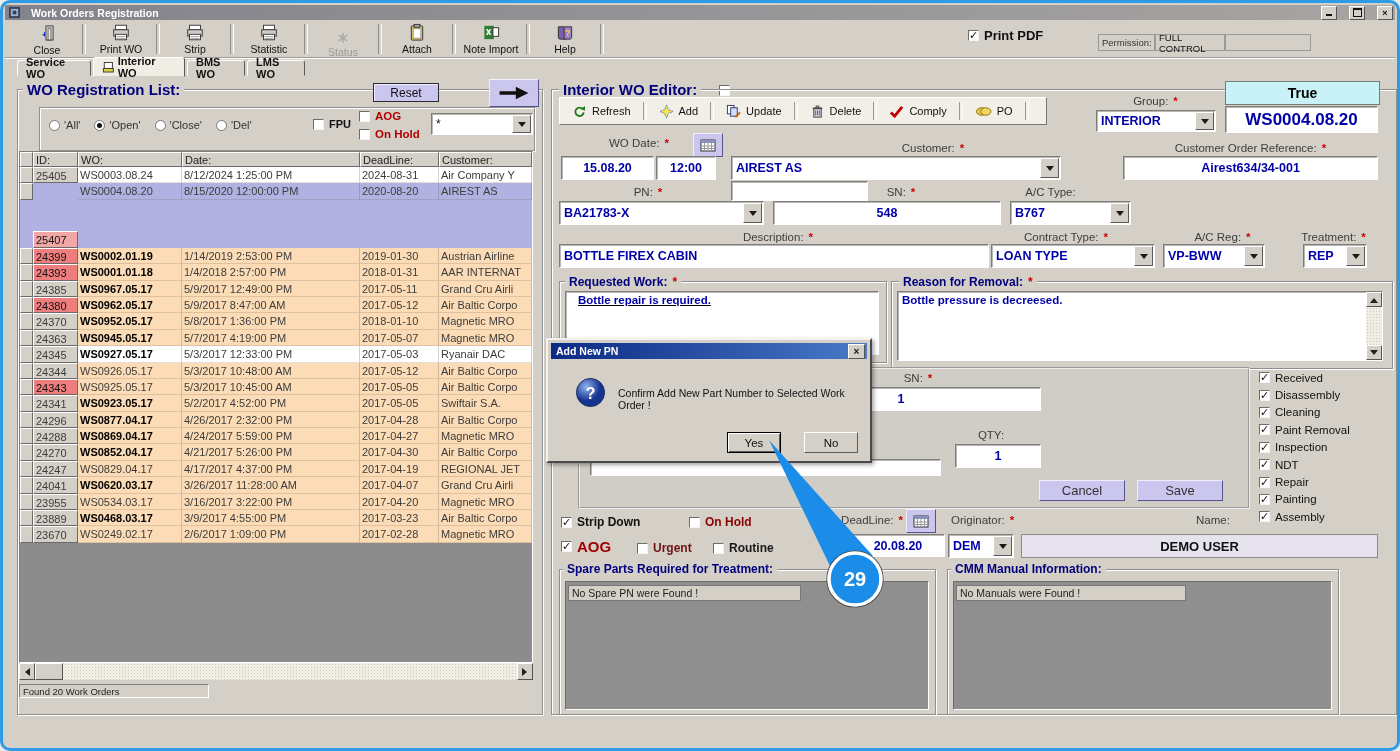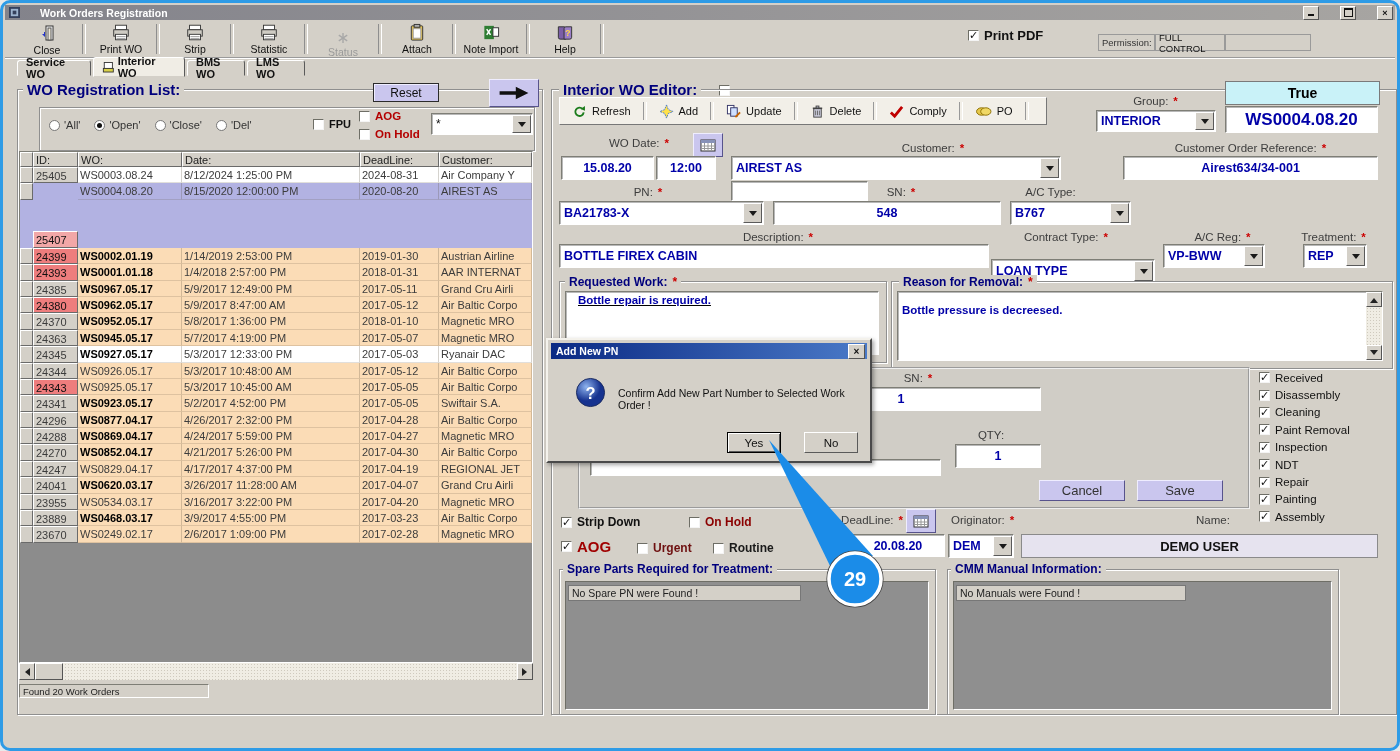--- a/index.html
+++ b/index.html
@@ -17,21 +17,21 @@
   .ddb{position:absolute;right:1px;top:1px;bottom:1px;width:17px;background:#d4d0c8;border:1px solid;border-color:#fff #5a5a5a #5a5a5a #fff;display:flex;align-items:center;justify-content:center;}
   .ddb i{display:block;width:0;height:0;border:4px solid transparent;border-top:5px solid #1a1a1a;margin-top:5px;}
   .cb{width:11px;height:11px;background:#fff;border:1px solid;border-color:#6e6e66 #f4f4f4 #f4f4f4 #6e6e66;display:inline-block;position:relative;flex:none;box-sizing:border-box;}
   .cb.on::after{content:"\2713";position:absolute;left:0px;top:-2px;font-size:11px;font-weight:bold;color:#101010;line-height:12px;}
   .radio{width:11px;height:11px;background:#fff;border:1px solid #777;border-radius:50%;display:inline-block;position:relative;flex:none;box-sizing:border-box;}
   .radio.on::after{content:"";position:absolute;left:2px;top:2px;width:5px;height:5px;border-radius:50%;background:#101010;}
   .hrow{display:flex;align-items:center;gap:5px;position:absolute;}
   .btn{display:flex;align-items:center;justify-content:center;font-size:12px;color:#111;cursor:default;box-sizing:border-box;}
   .lav{background:#cac6ee;border:1px solid;border-color:#efedff #57538c #57538c #efedff;}
   
-  #titlebar{left:2px;top:2px;right:2px;height:15px;background:linear-gradient(90deg,#83838b,#a7a5a2);display:flex;align-items:center;color:#fff;font-size:10.5px;font-weight:bold;padding-left:4px;gap:20px;}
+  #titlebar{left:2px;top:2px;right:2px;height:15px;background:linear-gradient(90deg,#83838b,#a7a5a2);display:flex;align-items:center;color:#fff;font-size:10.5px;font-weight:bold;padding-left:4px;gap:11px;}
   .wbtn{width:14px;height:12px;background:#d4d0c8;border:1px solid;border-color:#fff #555 #555 #fff;display:flex;align-items:center;justify-content:center;font-size:9px;color:#111;margin-left:1px;}
   
   #toolbar{left:2px;top:17px;right:2px;height:38px;border-bottom:1px solid #fff;box-shadow:0 -1px 0 #9a9a9a inset;display:flex;align-items:stretch;padding-left:10px;}
   .tbtn{width:64px;display:flex;flex-direction:column;align-items:center;justify-content:center;font-size:10.5px;color:#111;gap:1px;}
   .tbtn.dis{color:#9a9a9a;margin-top:11px;}
   .tsep{width:2px;margin:4px 3px;border-left:1px solid #8e8e8e;border-right:1px solid #fff;}
   
   .tab{position:absolute;top:57px;height:16px;background:#d4d0c8;border:1px solid;border-color:#fff #5a5a5a #d4d0c8 #fff;border-radius:3px 3px 0 0;display:flex;align-items:center;justify-content:center;font-size:11px;font-weight:bold;color:#111;gap:3px;padding:0 8px;box-sizing:border-box;}
   .tab.active{top:54px;height:20px;background:#f0ede5;z-index:3;}
   
@@ -554,21 +554,21 @@
       </span>
   </div>
 
   <div class="lbl" style="left:700px;top:228px;width:150px;text-align:center;"><span>Description:</span><span class="req">*</span></div>
   <div class="lbl" style="left:988px;top:228px;width:150px;text-align:center;"><span>Contract Type:</span><span class="req">*</span></div>
   <div class="lbl" style="left:1172px;top:228px;width:95px;text-align:center;"><span>A/C Reg:</span><span class="req">*</span></div>
   <div class="lbl" style="left:1288px;top:228px;width:85px;text-align:center;"><span>Treatment:</span><span class="req">*</span></div>
   <div class="fld" style="left:556px;top:241px;width:430px;height:24px;">
       <span class="val">BOTTLE FIREX CABIN</span>
     </div>
-  <div class="fld" style="left:988px;top:256px;width:164px;height:24px;">
+  <div class="fld" style="left:988px;top:241px;width:164px;height:24px;">
     <span class="val">LOAN TYPE</span>
     <span class="ddb">
         <i></i>
       </span>
   </div>
   <div class="fld" style="left:1160px;top:241px;width:102px;height:24px;">
     <span class="val">VP-BWW</span>
     <span class="ddb">
         <i></i>
       </span>
@@ -581,21 +581,21 @@
   </div>
 
   <div class="abs etched" style="left:556px;top:278px;width:326px;height:80px;"></div>
   <div class="leg" style="left:562px;top:272px;font-size:12px;"><span>Requested Work:</span><span class="req">*</span></div>
   <div class="fld" style="left:562px;top:288px;width:314px;height:64px;align-items:flex-start;padding:2px 12px;text-decoration:underline;">
       <span class="val" style="font-size:11.5px;">Bottle repair is required.</span>
     </div>
 
   <div class="abs etched" style="left:888px;top:278px;width:500px;height:86px;"></div>
   <div class="leg" style="left:896px;top:272px;font-size:12px;"><span>Reason for Removal:</span><span class="req">*</span></div>
-  <div class="fld" style="left:894px;top:288px;width:486px;height:70px;align-items:flex-start;padding:12px 4px;">
+  <div class="fld" style="left:894px;top:288px;width:486px;height:70px;align-items:flex-start;padding:2px 4px;">
       <span class="val" style="font-size:11.5px;">Bottle pressure is decreesed.</span>
     </div>
   <div class="abs track" style="left:1363px;top:289px;width:16px;height:68px;">
     <span class="sb-btn abs" style="left:0;top:0;width:16px;height:15px;">
         <i class="tri-u"></i>
       </span>
     <span class="sb-btn abs" style="left:0;bottom:0;width:16px;height:15px;">
         <i class="tri-d"></i>
       </span>
   </div>

